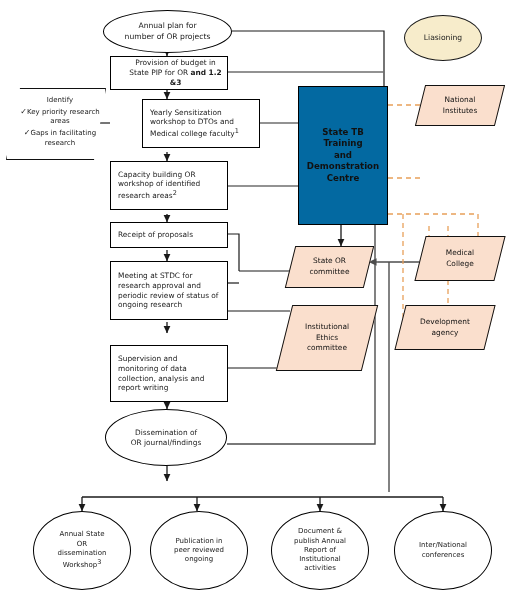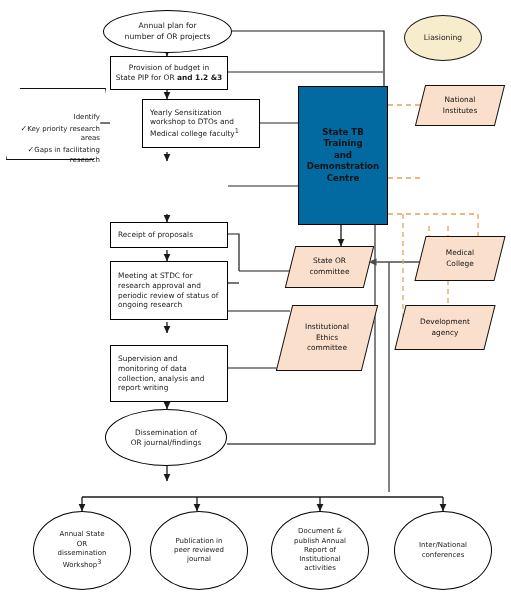--- a/index.html
+++ b/index.html
@@ -94,24 +94,23 @@
     background:#ffffff;
     border:1.2px solid #111111;
     box-sizing:border-box;
     clip-path:polygon(14% 0%, 100% 0%, 88% 100%, 0% 100%);
     -webkit-clip-path:polygon(14% 0%, 100% 0%, 88% 100%, 0% 100%);
   }
   .trap .txt{
     position:relative;
     z-index:2;
     padding:8px 6px 4px 14px;
-    text-align:right;
+    text-align:center;
     line-height:1.38;
     color:#1a1a1a;
-    margin-top:17px;
   }
   .trap .chk{ font-size:8px; }
   .sup{ font-size:6.5px; vertical-align:super; }
   .b{ font-weight:bold; }
   .left-rect .txt{ text-align:left; padding-left:7px; }
 </style>
 </head>
 <body>
 
 <div id="canvas">
@@ -207,31 +206,36 @@
 
   <div class="node ellipse" style="left:103px; top:10px; width:129px; height:43px; font-size:7.6px;">
     <span class="txt">Annual plan for
 number of OR projects</span>
   </div>
 
   <div class="node ellipse-cream" style="left:404px; top:15px; width:78px; height:46px; font-size:7.6px;">
     <span class="txt">Liasioning</span>
   </div>
 
-  <div class="node rect" style="left:110px; top:56px; width:118px; height:34px; font-size:7.4px;">
+  <div class="node rect" style="left:110px; top:56px; width:118px; height:34px; font-size:7.4px;padding-left:13px;">
     <span class="txt"><span>Provision of budget in
 State PIP for OR </span><span class="b">and 1.2 &amp;3</span></span>
   </div>
 
   <div class="node rect left-rect" style="left:110px; top:99px; width:118px; height:49px; font-size:7.4px;margin-left:32px;">
     <span class="txt"><span>Yearly Sensitization
 workshop to DTOs and
 Medical college faculty</span><span class="sup">1</span></span>
   </div>
 
+  <div class="node rect left-rect" style="left:110px; top:161px; width:118px; height:49px; font-size:7.4px;">
+    <span class="txt"><span>Capacity building OR
+workshop of identified
+research areas</span><span class="sup">2</span></span>
+  </div>
 
   <div class="node rect left-rect" style="left:110px; top:222px; width:118px; height:26px; font-size:7.4px;">
     <span class="txt">Receipt of proposals</span>
   </div>
 
   <div class="node rect left-rect" style="left:110px; top:261px; width:118px; height:59px; font-size:7.4px;">
     <span class="txt">Meeting at STDC for
 research approval and
 periodic review of status of
 ongoing research</span>
@@ -302,21 +306,21 @@
   <div class="node ellipse" style="left:33px; top:511px; width:98px; height:79px; font-size:7px;">
     <span class="txt"><span>Annual State
 OR
 dissemination
 Workshop</span><span class="sup">3</span></span>
   </div>
 
   <div class="node ellipse" style="left:150px; top:511px; width:98px; height:79px; font-size:7px;">
     <span class="txt">Publication in
 peer reviewed
-journal</span>
+ongoing</span>
   </div>
 
   <div class="node ellipse" style="left:271px; top:511px; width:98px; height:79px; font-size:7px;">
     <span class="txt">Document &amp;
 publish Annual
 Report of
 Institutional
 activities</span>
   </div>
 

